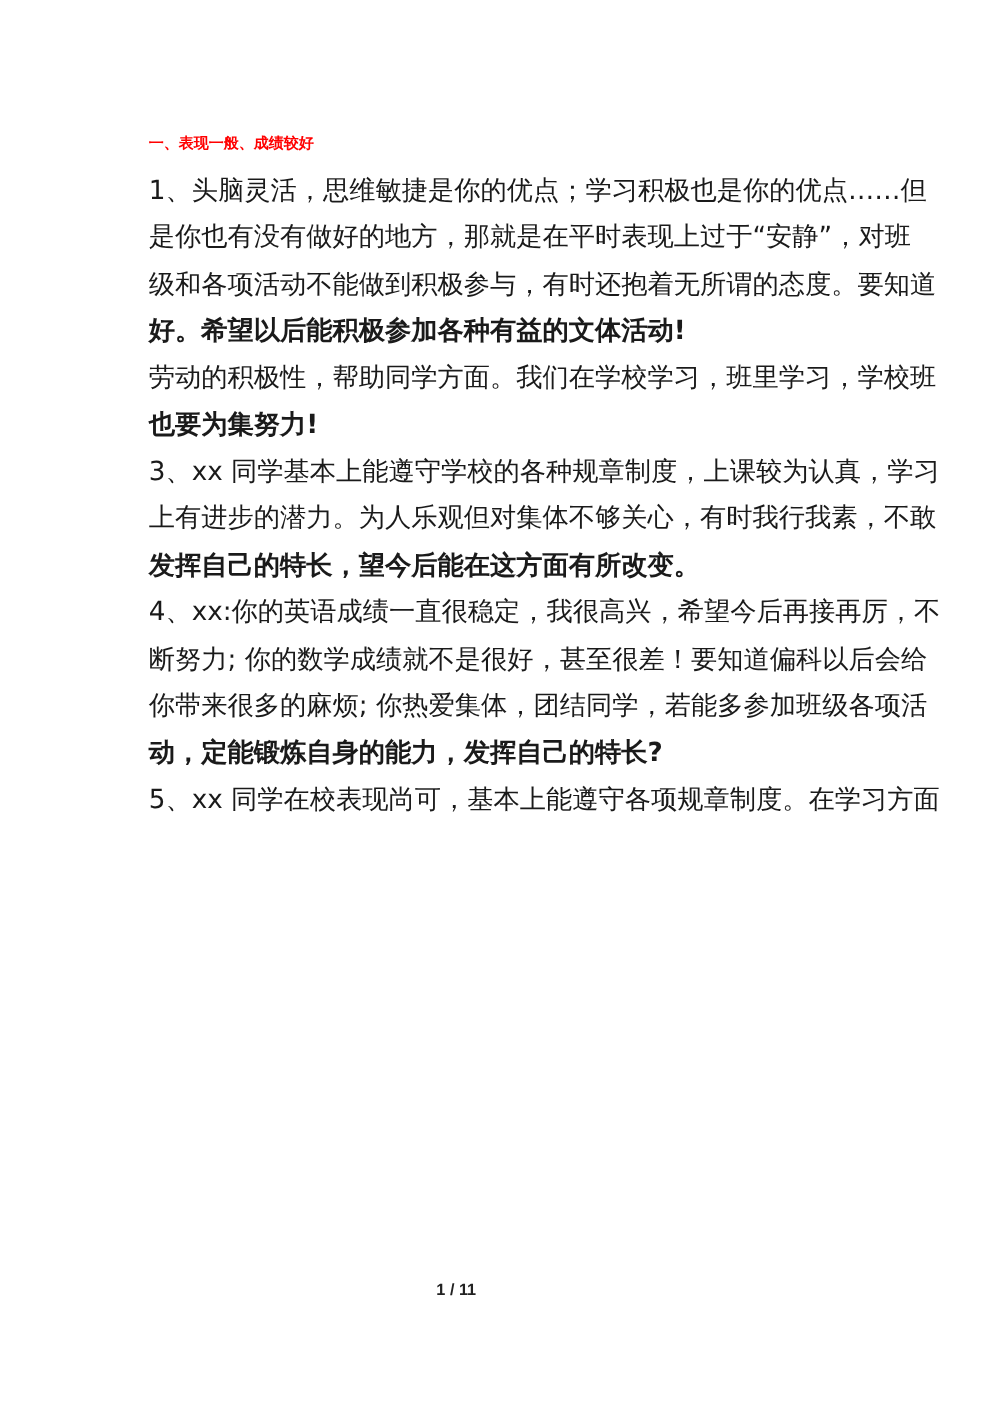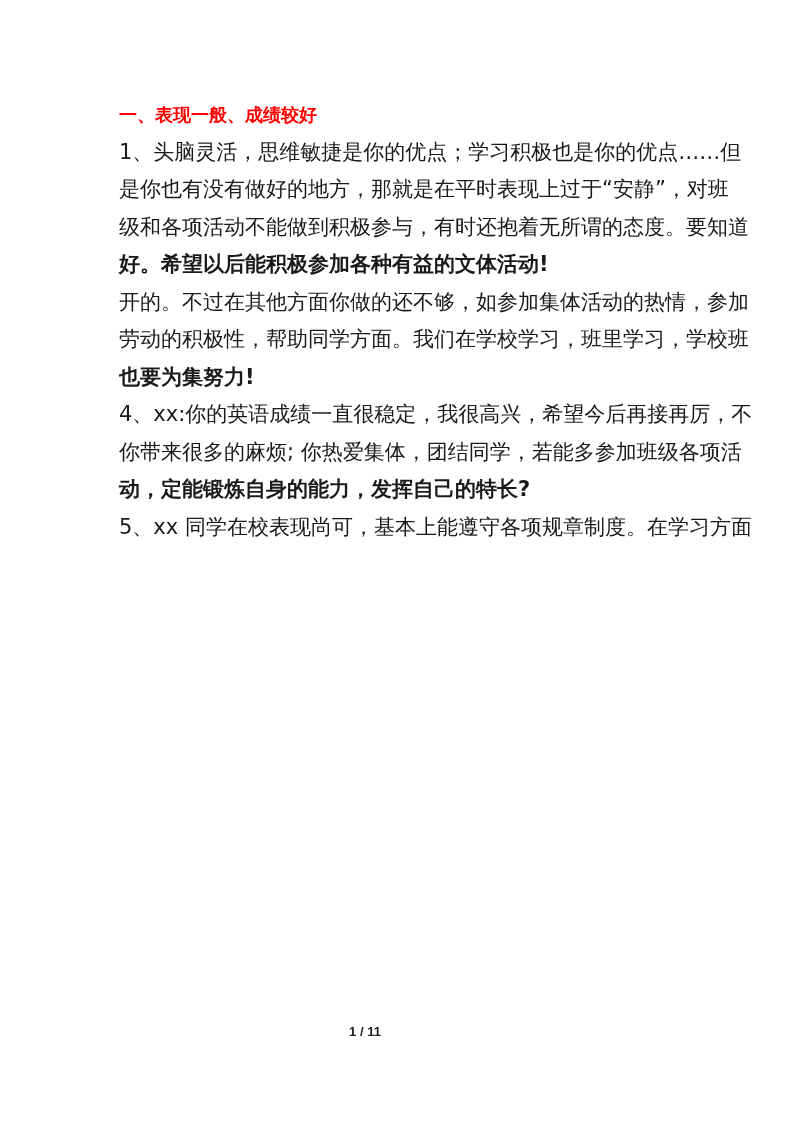--- a/index.html
+++ b/index.html
@@ -17,21 +17,21 @@
   }
   .page {
     position: absolute;
     left: 119px;
     top: 96px;
     width: 556px;
   }
   .heading {
     color: #ff0000;
     font-weight: bold;
-    font-size: 18px;
+    font-size: 12px;
     line-height: 37.5px;
     height: 37.5px;
     margin: 0;
     letter-spacing: 0px;
   }
   .para {
     font-size: 21px;
     line-height: 37.5px;
     margin: 0;
   }
@@ -65,28 +65,33 @@
   <h1 class="heading">一、表现一般、成绩较好</h1>
 
   <div class="para">
     <span class="line">1、头脑灵活，思维敏捷是你的优点；学习积极也是你的优点……但</span>
     <span class="line">是你也有没有做好的地方，那就是在平时表现上过于“安静”，对班</span>
     <span class="line">级和各项活动不能做到积极参与，有时还抱着无所谓的态度。要知道</span>
     <span class="line last">好。希望以后能积极参加各种有益的文体活动!</span>
   </div>
 
   <div class="para">
-    <span class="line">开的。不过在其他方面你做的还不够，如参加集体活动的热情，参加</span>
     <span class="line">劳动的积极性，帮助同学方面。我们在学校学习，班里学习，学校班</span>
     <span class="line last">也要为集努力!</span>
   </div>
 
+  <div class="para">
+    <span class="line">3、xx 同学基本上能遵守学校的各种规章制度，上课较为认真，学习</span>
+    <span class="line">上有进步的潜力。为人乐观但对集体不够关心，有时我行我素，不敢</span>
+    <span class="line last">发挥自己的特长，望今后能在这方面有所改变。</span>
+  </div>
 
   <div class="para">
     <span class="line">4、xx:你的英语成绩一直很稳定，我很高兴，希望今后再接再厉，不</span>
+    <span class="line">断努力; 你的数学成绩就不是很好，甚至很差！要知道偏科以后会给</span>
     <span class="line">你带来很多的麻烦; 你热爱集体，团结同学，若能多参加班级各项活</span>
     <span class="line last">动，定能锻炼自身的能力，发挥自己的特长?</span>
   </div>
 
   <div class="para">
     <span class="line">5、xx 同学在校表现尚可，基本上能遵守各项规章制度。在学习方面</span>
   </div>
 </div>
 
 <div class="footer">1 / 11</div>

